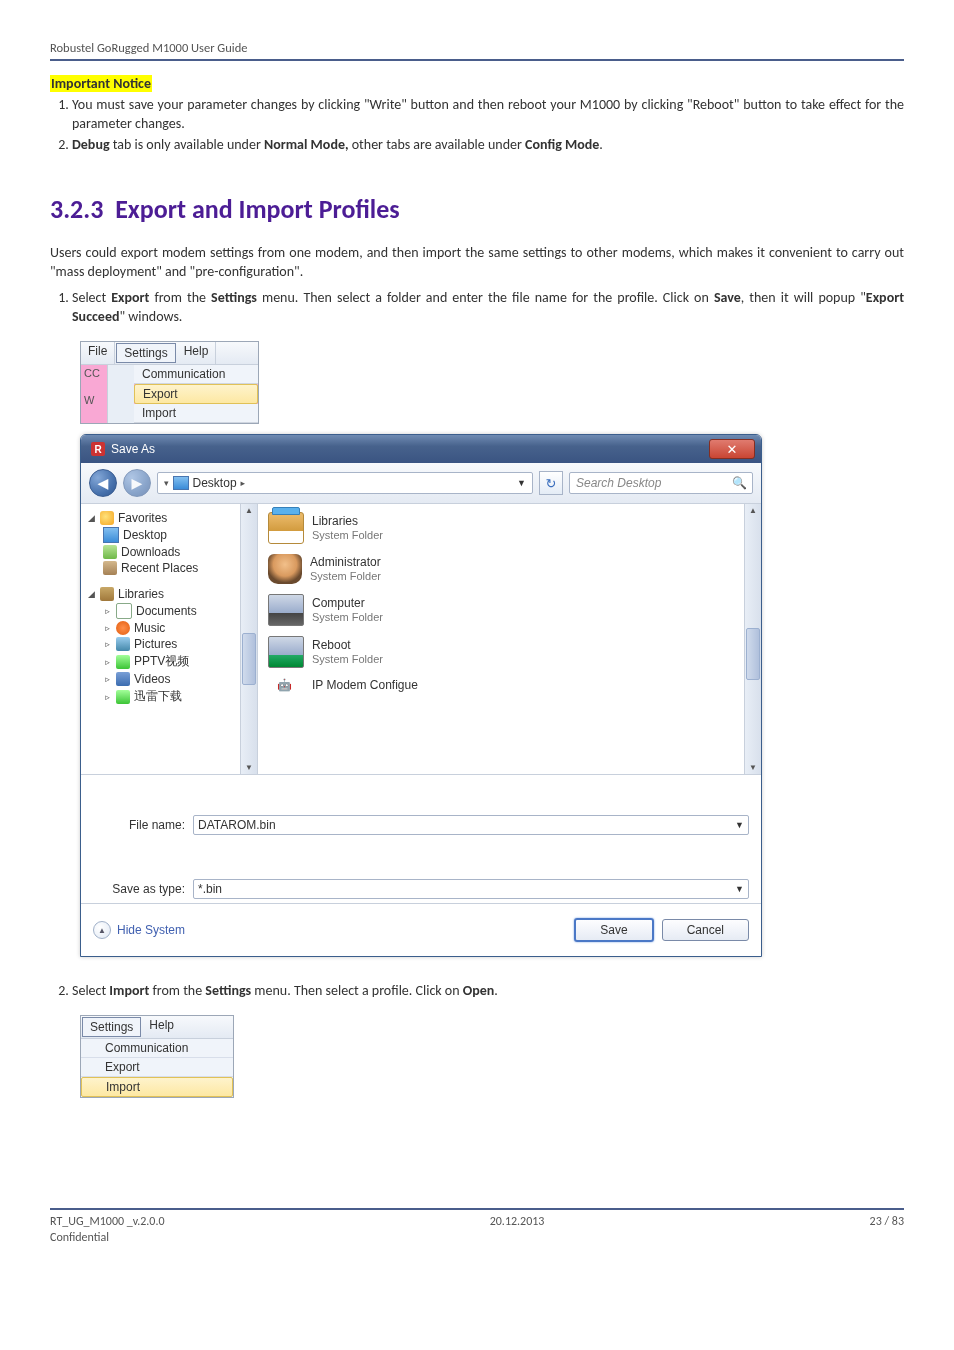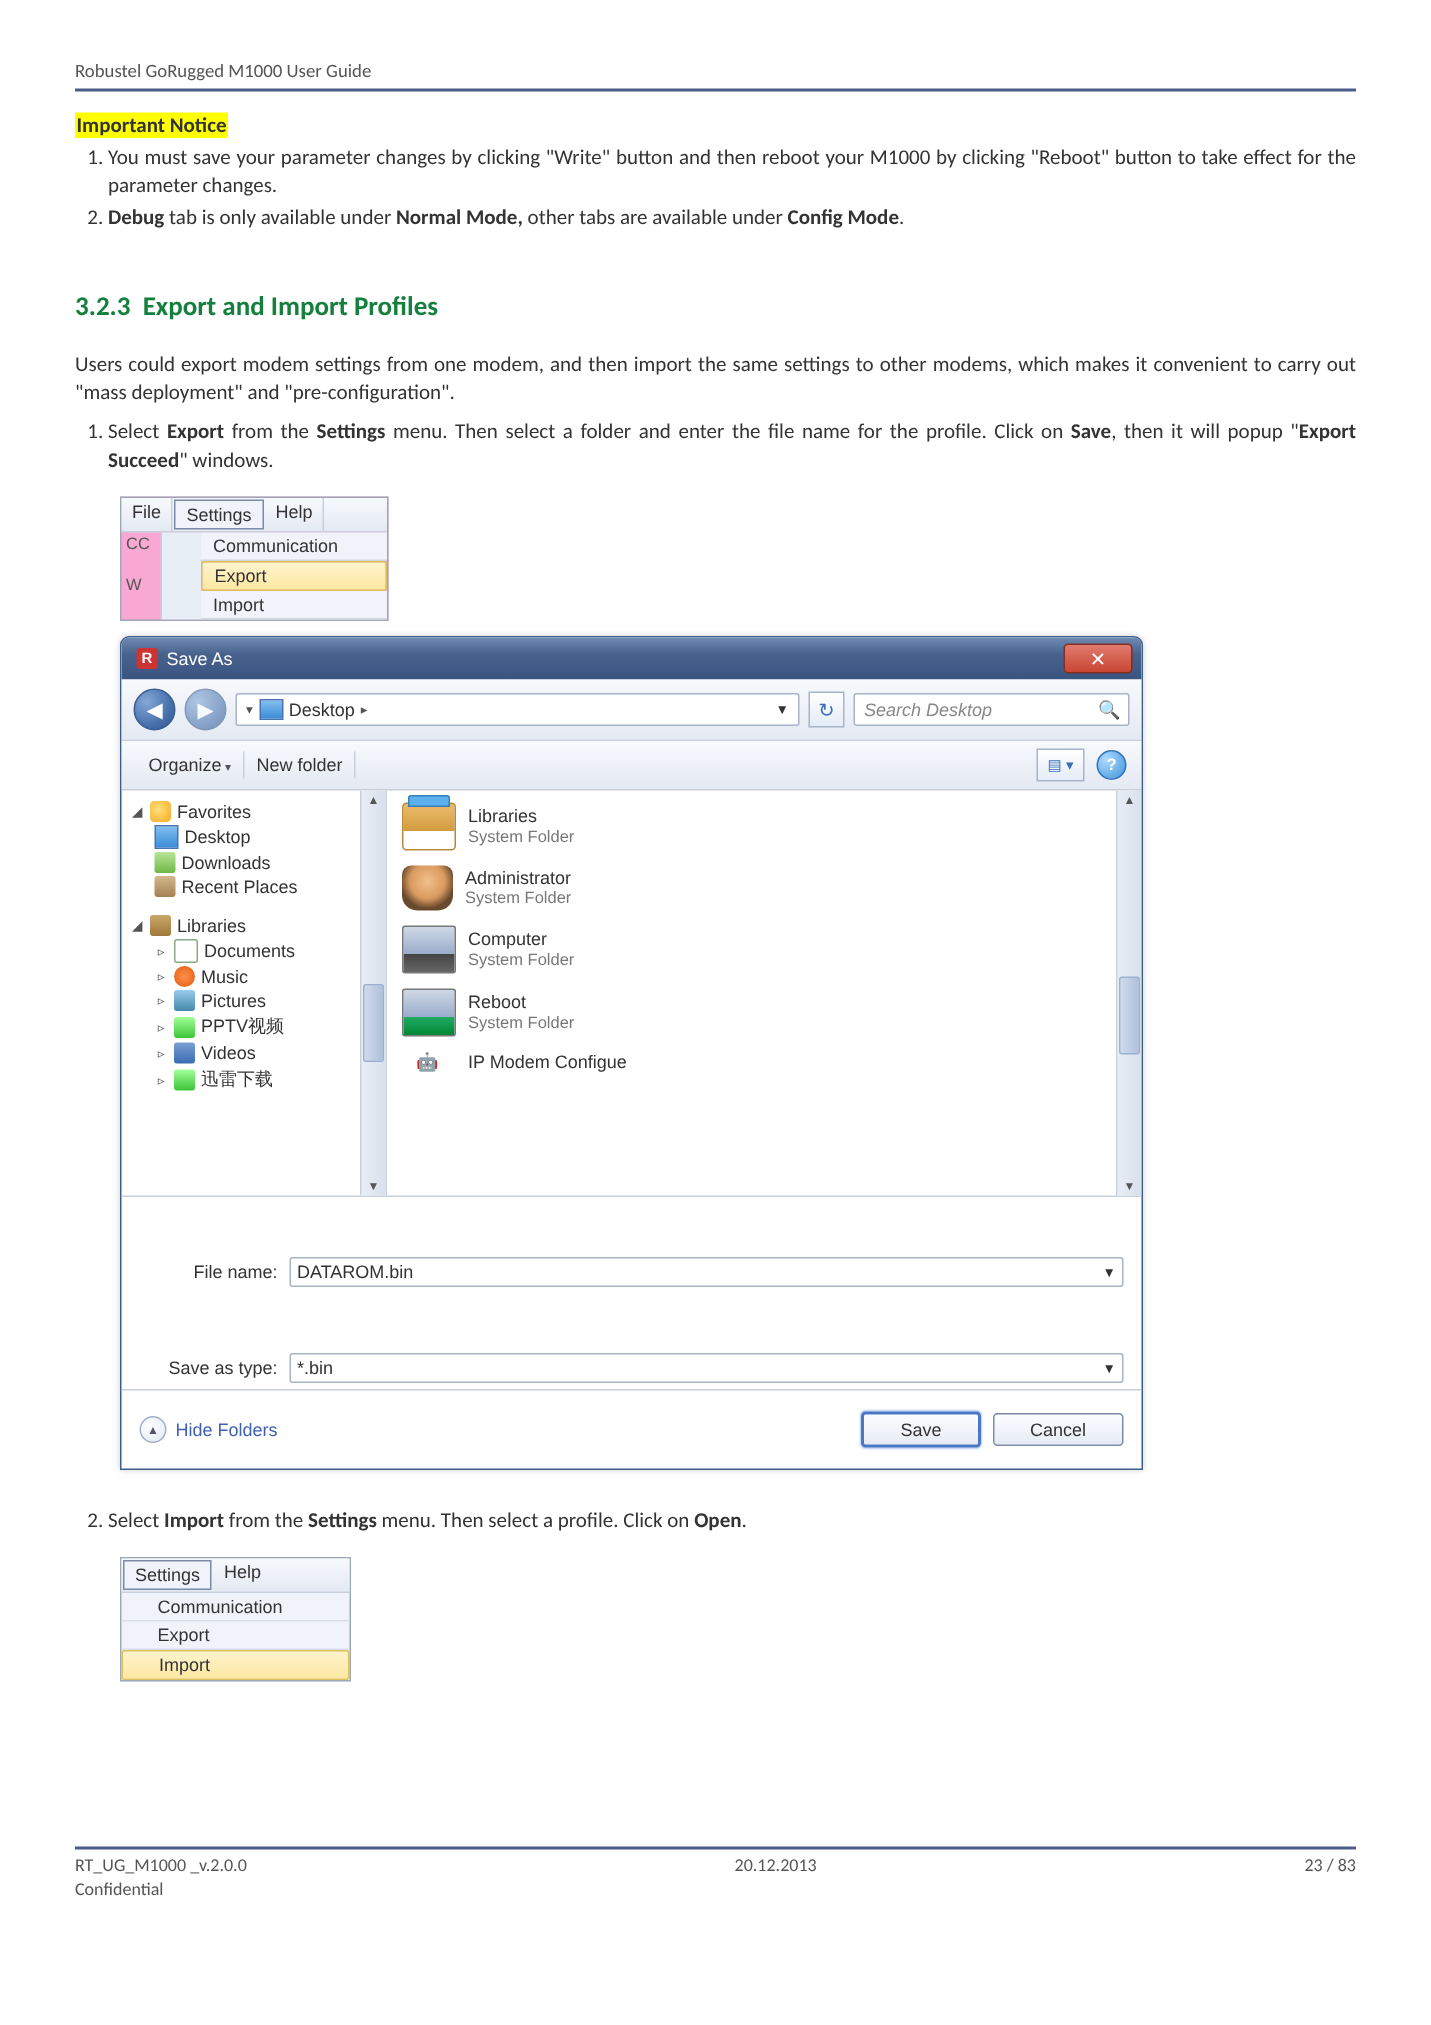--- a/index.html
+++ b/index.html
@@ -30,24 +30,24 @@
   ol.notice-list {
     margin: 4px 0 12px 0;
     padding-left: 22px;
   }
   ol.notice-list li {
     margin-bottom: 2px;
     line-height: 1.35;
     text-align: justify;
   }
   .section-title {
-    font-size: 18px;
+    font-size: 26px;
     font-weight: bold;
     margin: 38px 0 18px 0;
-    color: #15803d;
+    color: #4c1d95;
   }
   .body-text {
     line-height: 1.4;
     text-align: justify;
     margin: 6px 0;
   }
   ol.steps {
     margin: 4px 0 8px 0;
     padding-left: 22px;
   }
@@ -517,27 +517,20 @@
       <span class="chev">▸</span>
       <span class="ddarrow">▼</span>
     </div>
     <div class="refresh">↻</div>
     <div class="searchbox">
       <span>Search Desktop</span>
       <span class="mag">🔍</span>
     </div>
   </div>
 
-  <div class="toolbar">
-    <div class="tbtn">Organize</div>
-    <div class="tbtn">New folder</div>
-    <div class="spacer"></div>
-    <div class="layoutbtn">▤ ▾</div>
-    <div class="helpbtn">?</div>
-  </div>
 
   <div class="body">
     <div class="tree">
       <div class="grp">
         <div class="node head">
             <span class="twisty">◢</span>
             <span class="ico fav"></span>
             <span>Favorites</span>
           </div>
         <div class="node child">
@@ -649,21 +642,21 @@
     <div class="lbl">Save as type:</div>
     <div class="combo">
       <span>*.bin</span>
       <span class="ddarrow">▼</span>
     </div>
   </div>
 
   <div class="footer">
     <div class="hide">
       <span class="circ">▲</span>
-      <span>Hide Folders</span>
+      <span>Hide System</span>
     </div>
     <div class="spacer"></div>
     <div class="winbtn primary">Save</div>
     <div class="winbtn">Cancel</div>
   </div>
 </div>
 
 
 <ol class="steps" start="2" style="margin-top:24px">
   <li>

